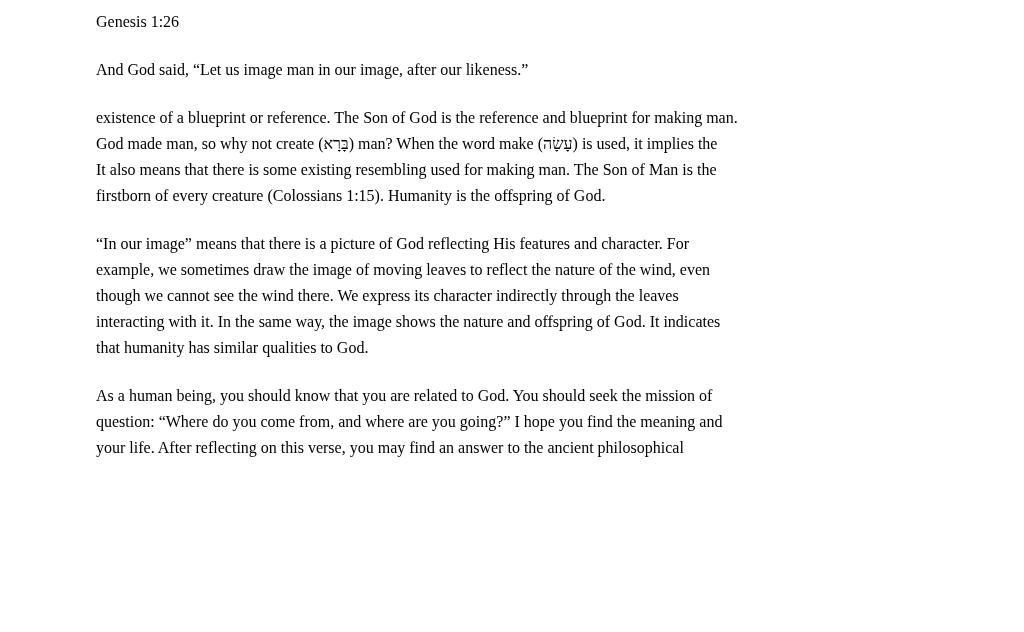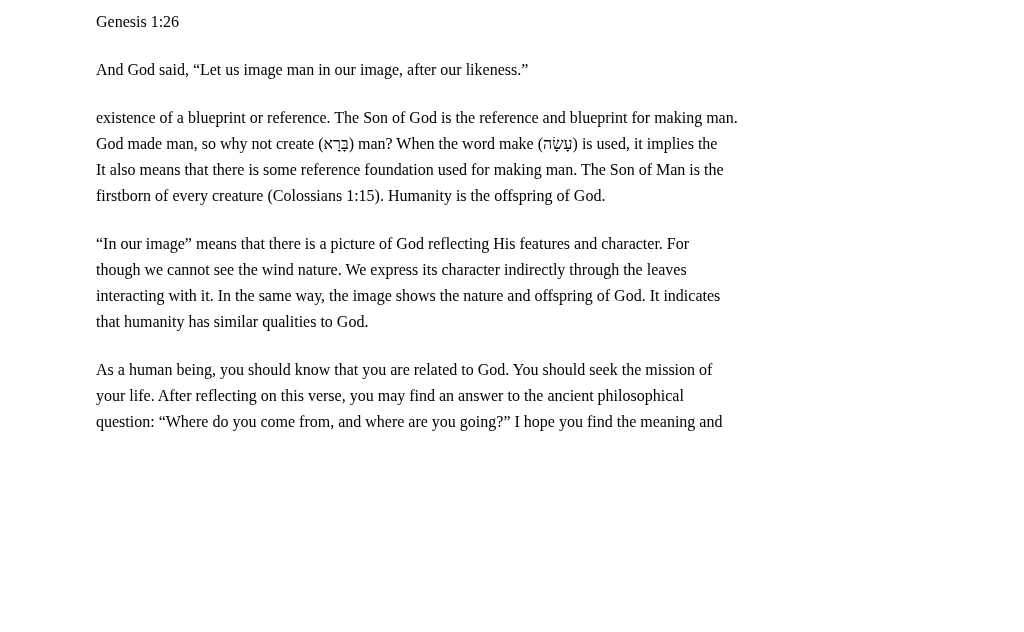--- a/index.html
+++ b/index.html
@@ -37,27 +37,28 @@
 <div class="page">
     <div class="paragraph">
       <div class="text-line">Genesis 1:26</div>
     </div>
     <div class="paragraph">
       <div class="text-line">And God said, “Let us image man in our image, after our likeness.”</div>
     </div>
     <div class="paragraph">
       <div class="text-line">existence of a blueprint or reference. The Son of God is the reference and blueprint for making man.</div>
       <div class="text-line">God made man, so why not create (בָּרָא) man? When the word make (עָשָׂה) is used, it implies the</div>
-      <div class="text-line">It also means that there is some reference foundation used for making man. The Son of Man is the</div>
+      <div class="text-line">It also means that there is some existing resembling used for making man. The Son of Man is the</div>
       <div class="text-line">firstborn of every creature (Colossians 1:15). Humanity is the offspring of God.</div>
     </div>
     <div class="paragraph">
       <div class="text-line">“In our image” means that there is a picture of God reflecting His features and character. For</div>
-      <div class="text-line">though we cannot see the wind nature. We express its character indirectly through the leaves</div>
+      <div class="text-line">example, we sometimes draw the image of moving leaves to reflect the nature of the wind, even</div>
+      <div class="text-line">though we cannot see the wind there. We express its character indirectly through the leaves</div>
       <div class="text-line">interacting with it. In the same way, the image shows the nature and offspring of God. It indicates</div>
       <div class="text-line">that humanity has similar qualities to God.</div>
     </div>
     <div class="paragraph">
       <div class="text-line">As a human being, you should know that you are related to God. You should seek the mission of</div>
+      <div class="text-line">question: “Where do you come from, and where are you going?” I hope you find the meaning and</div>
       <div class="text-line">your life. After reflecting on this verse, you may find an answer to the ancient philosophical</div>
-      <div class="text-line">question: “Where do you come from, and where are you going?” I hope you find the meaning and</div>
     </div>
   </div>
 
 </body></html>

